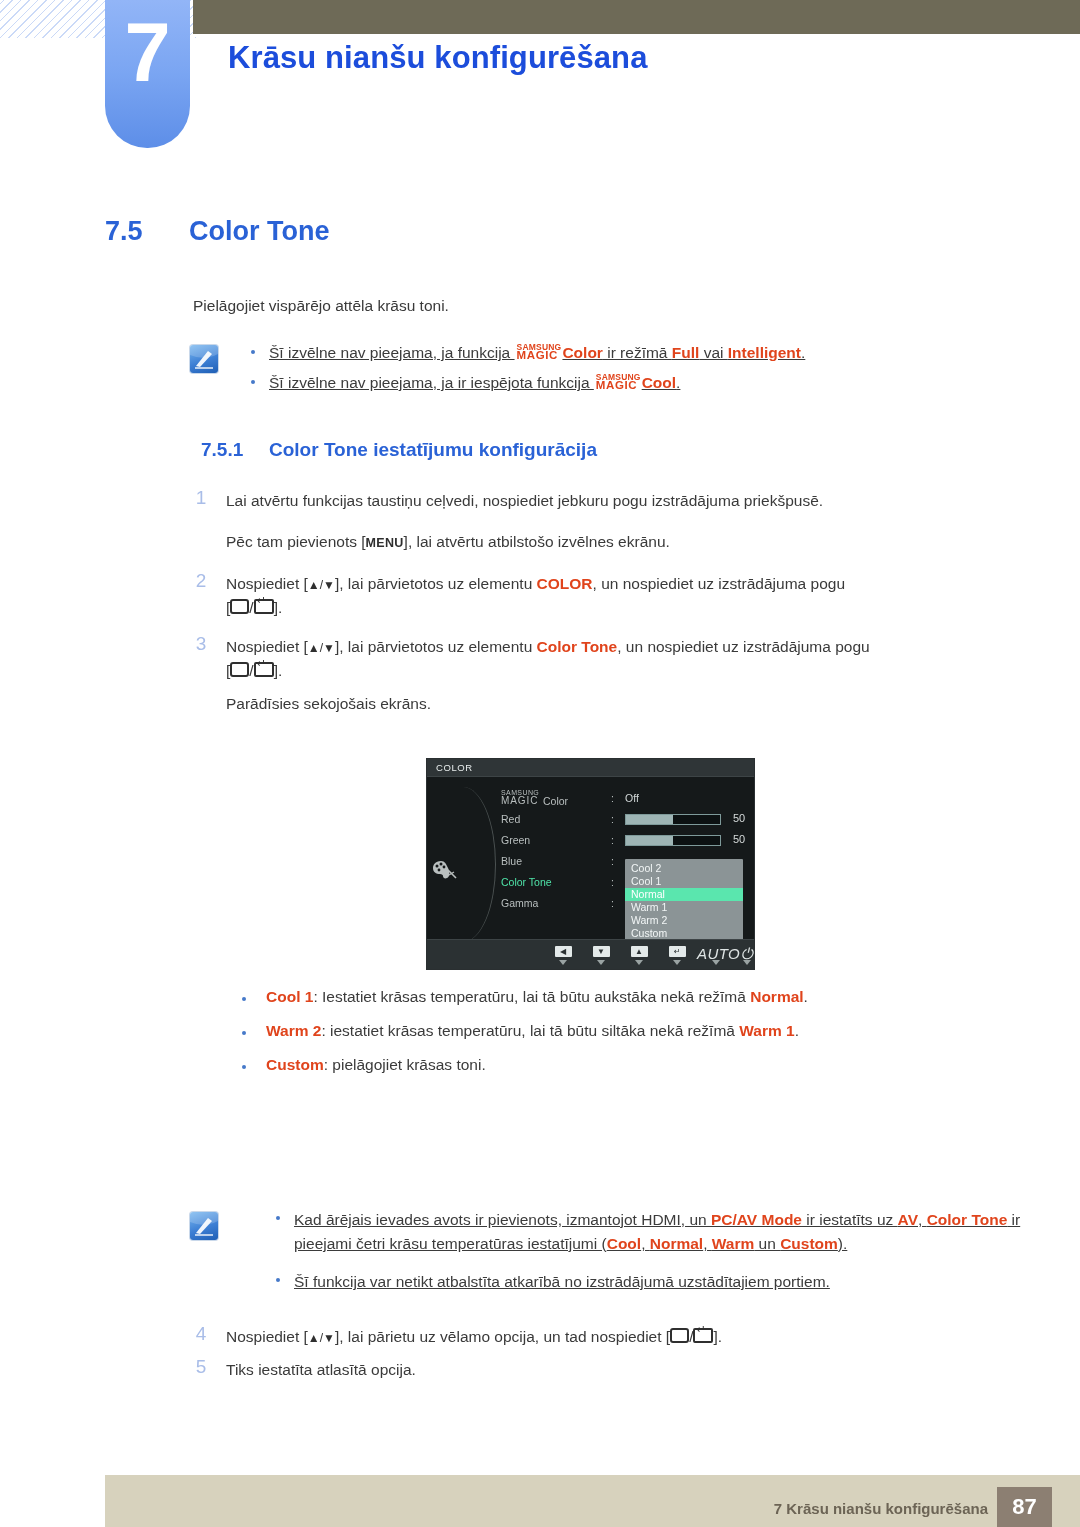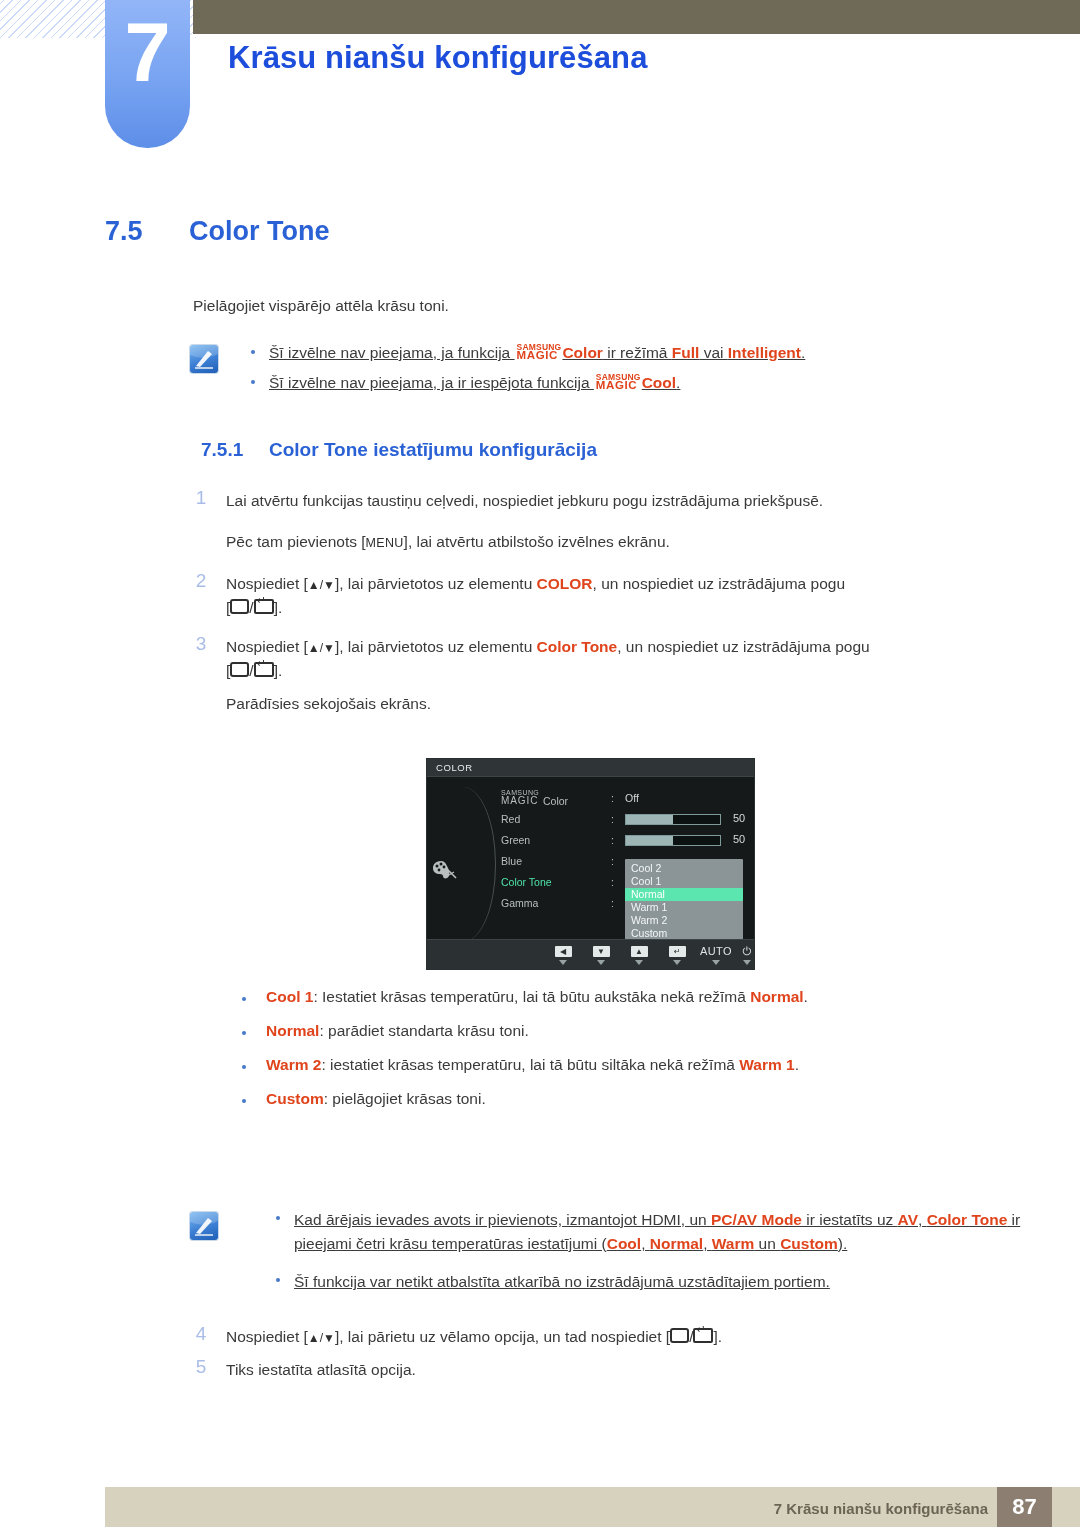--- a/index.html
+++ b/index.html
@@ -151,21 +151,21 @@
   .step1 { left: 190px; top: 489px; width: 820px; }
   .step1b { left: 226px; top: 533px; width: 820px; }
   .step2 { left: 190px; top: 572px; width: 830px; }
   .step3 { left: 190px; top: 635px; width: 830px; }
   .step3b { left: 226px; top: 695px; width: 800px; }
   .step4 { left: 190px; top: 1325px; width: 830px; }
   .step5 { left: 190px; top: 1358px; width: 830px; }
 
   .kbd {
     font-family: "Liberation Sans", sans-serif;
-    font-weight: normal;
+    font-weight: bold;
     font-size: 12.5px;
     letter-spacing: .3px;
     color: #2f2f2f;
   }
   .glyph { font-size: 12px; color: #2f2f2f; }
   .ico-box {
     display: inline-block;
     width: 15px; height: 11px;
     border: 2px solid #2f2f2f;
     border-radius: 3px;
@@ -303,21 +303,21 @@
   .osd-key {
     display: inline-block;
     width: 17px; height: 11px;
     background: #e3e9e9;
     border-radius: 1px;
     position: relative;
     color: #2b3133;
     font-size: 8px;
     line-height: 11px;
   }
-  .osd-txt { font-size: 11px; color: #dfe5e5; letter-spacing: .4px; }
+  .osd-txt { font-size: 15px; color: #dfe5e5; letter-spacing: .4px; font-style: italic; }
   .osd-tick {
     position: absolute;
     left: 50%; top: 15px;
     margin-left: -4px;
     width: 0; height: 0;
     border-left: 4px solid transparent;
     border-right: 4px solid transparent;
     border-top: 5px solid #9aa3a3;
   }
 
@@ -334,21 +334,21 @@
     left: 14px; top: 9px;
     width: 4px; height: 4px;
     border-radius: 50%;
     background: #4679c9;
   }
 
   
   .footer-bar {
     position: absolute;
     left: 105px; bottom: 0;
-    width: 975px; height: 40px;
+    width: 975px; height: 52px;
     background: #d7d2bd;
   }
   .footer-text {
     position: absolute;
     right: 92px; bottom: 10px;
     font-size: 15px;
     font-weight: bold;
     color: #6c6455;
   }
   .footer-page {
@@ -531,24 +531,20 @@
   </div>
 </div>
 
 <div class="opts">
   <div class="row">
     <span class="dot"></span>
     <span class="orange">Cool 1</span><span>: </span><span>Iestatiet krāsas temperatūru, lai tā būtu aukstāka nekā režīmā </span><span class="orange">Normal</span><span>.</span>
   </div>
   <div class="row">
     <span class="dot"></span>
-    <span class="orange">Normal</span><span>: </span><span>parādiet standarta krāsu toni.</span><span class="orange"></span><span></span>
-  </div>
-  <div class="row">
-    <span class="dot"></span>
     <span class="orange">Warm 2</span><span>: </span><span>iestatiet krāsas temperatūru, lai tā būtu siltāka nekā režīmā </span><span class="orange">Warm 1</span><span>.</span>
   </div>
   <div class="row">
     <span class="dot"></span>
     <span class="orange">Custom</span><span>: </span><span>pielāgojiet krāsas toni.</span><span class="orange"></span><span></span>
   </div>
 </div>
 
 <div class="note-icon note2">
   <svg width="28" height="28" viewBox="0 0 28 28" aria-hidden="true">

